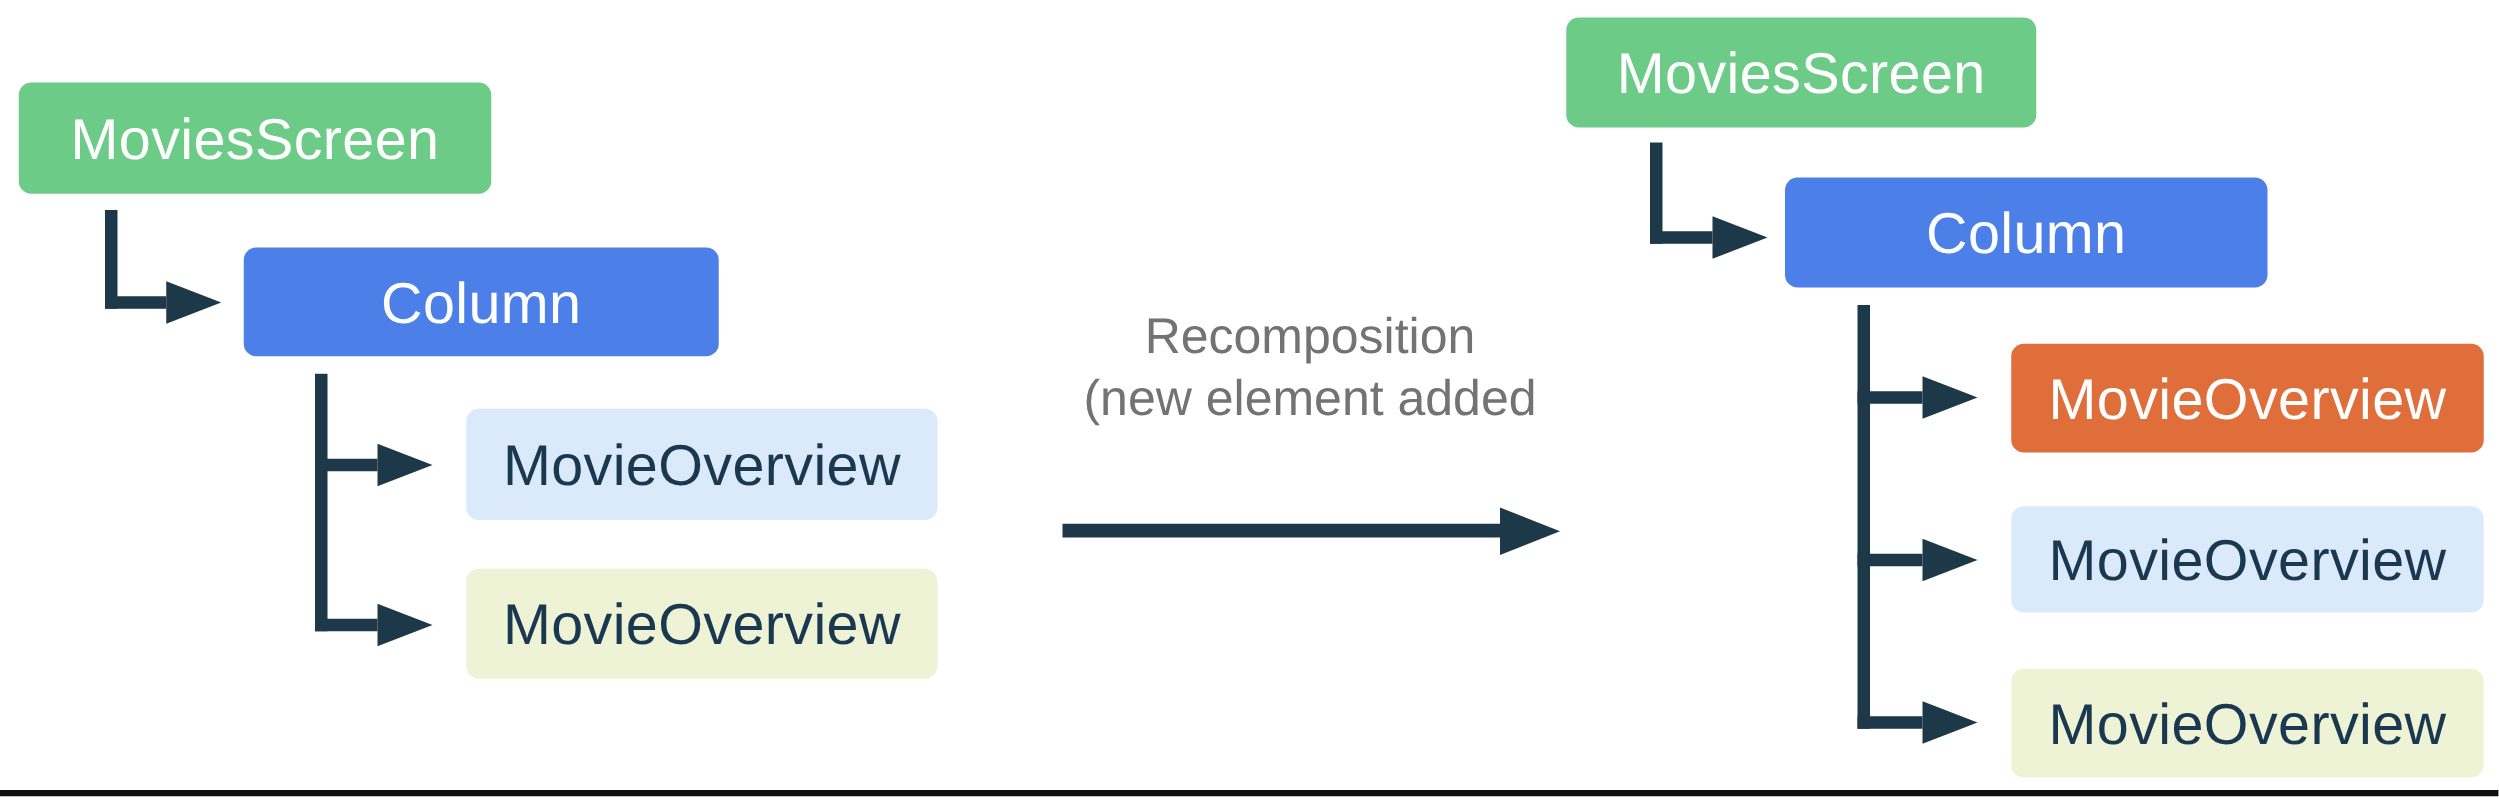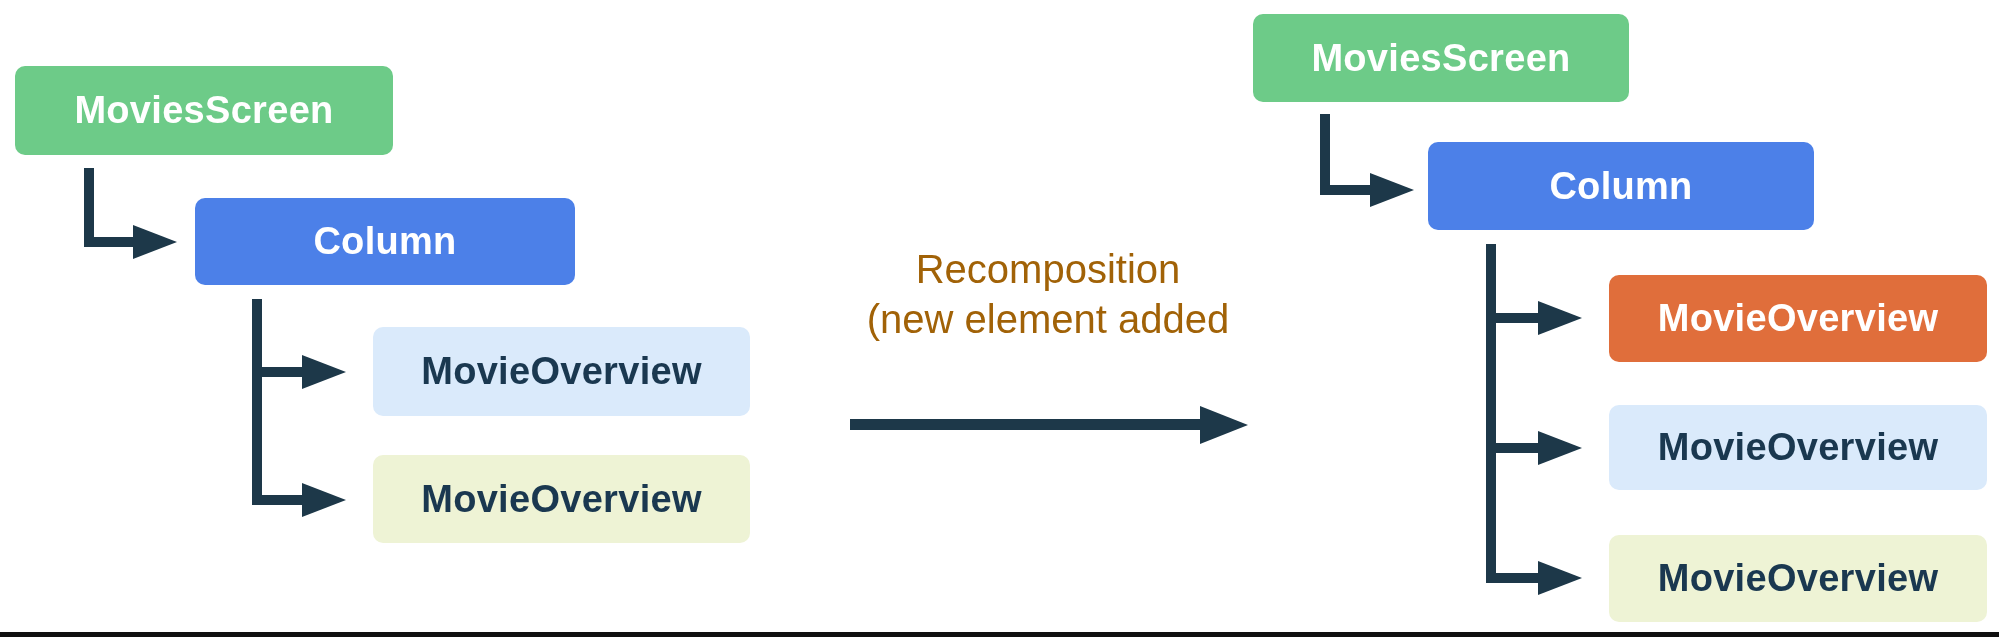--- a/index.html
+++ b/index.html
@@ -16,22 +16,22 @@
     overflow: hidden;
   }
   .node {
     position: absolute;
     border-radius: 10px;
     display: flex;
     align-items: center;
     justify-content: center;
   }
   .node span {
-    font-size: 38px;
-    font-weight: 700;
+    font-size: 46px;
+    font-weight: 400;
     letter-spacing: 0.3px;
     white-space: nowrap;
   }
   .conn {
     position: absolute;
     background: #1D3849;
   }
   .tri {
     position: absolute;
     width: 0;
@@ -81,21 +81,21 @@
   <div class="conn" style="left: 252px; top: 495px; width: 50px; height: 10px; background-color: rgb(29, 56, 73);"></div>
   <div class="tri" style="left: 302px; top: 483px; border-left-color: rgb(29, 56, 73);"></div>
 
   <div class="node" style="left: 373px; top: 327px; width: 377px; height: 89px; background-color: rgb(218, 234, 251);">
     <span style="color: rgb(26, 56, 80);">MovieOverview</span>
   </div>
   <div class="node" style="left: 373px; top: 455px; width: 377px; height: 88px; background-color: rgb(238, 243, 213);">
     <span style="color: rgb(26, 56, 80);">MovieOverview</span>
   </div>
 
-  <div class="annotation" style="left: 818px; top: 244px; width: 460px; color: #a16207;">
+  <div class="annotation" style="left: 818px; top: 244px; width: 460px; color: #737373;">
     <div>Recomposition</div>
     <div>(new element added</div>
   </div>
   <div class="conn" style="left: 850px; top: 419px; width: 350px; height: 11px; background-color: rgb(29, 56, 73);"></div>
   <div class="tri tri-big" style="left: 1200px; top: 406px; border-left-color: rgb(29, 56, 73);"></div>
 
   <div class="node" style="left: 1253px; top: 14px; width: 376px; height: 88px; background-color: rgb(109, 203, 136);">
     <span style="color: rgb(255, 255, 255);">MoviesScreen</span>
   </div>
 

